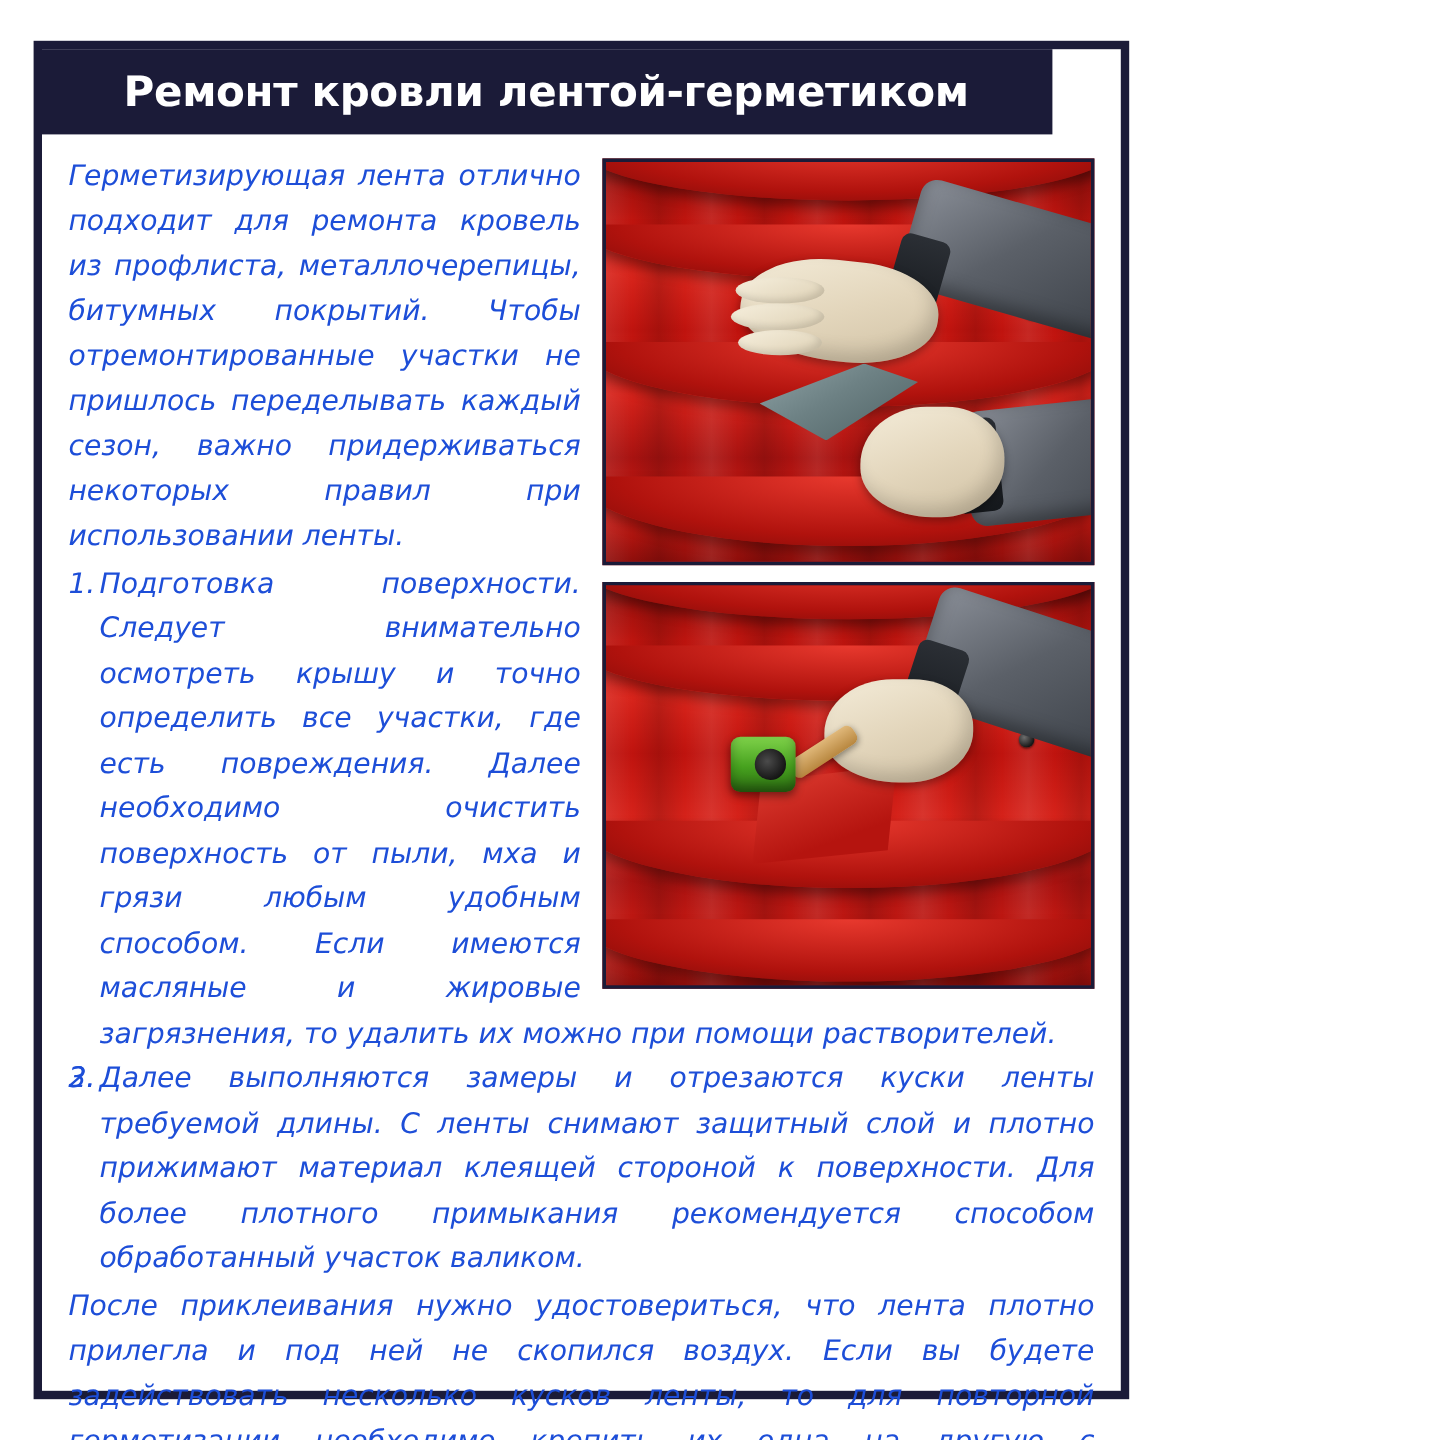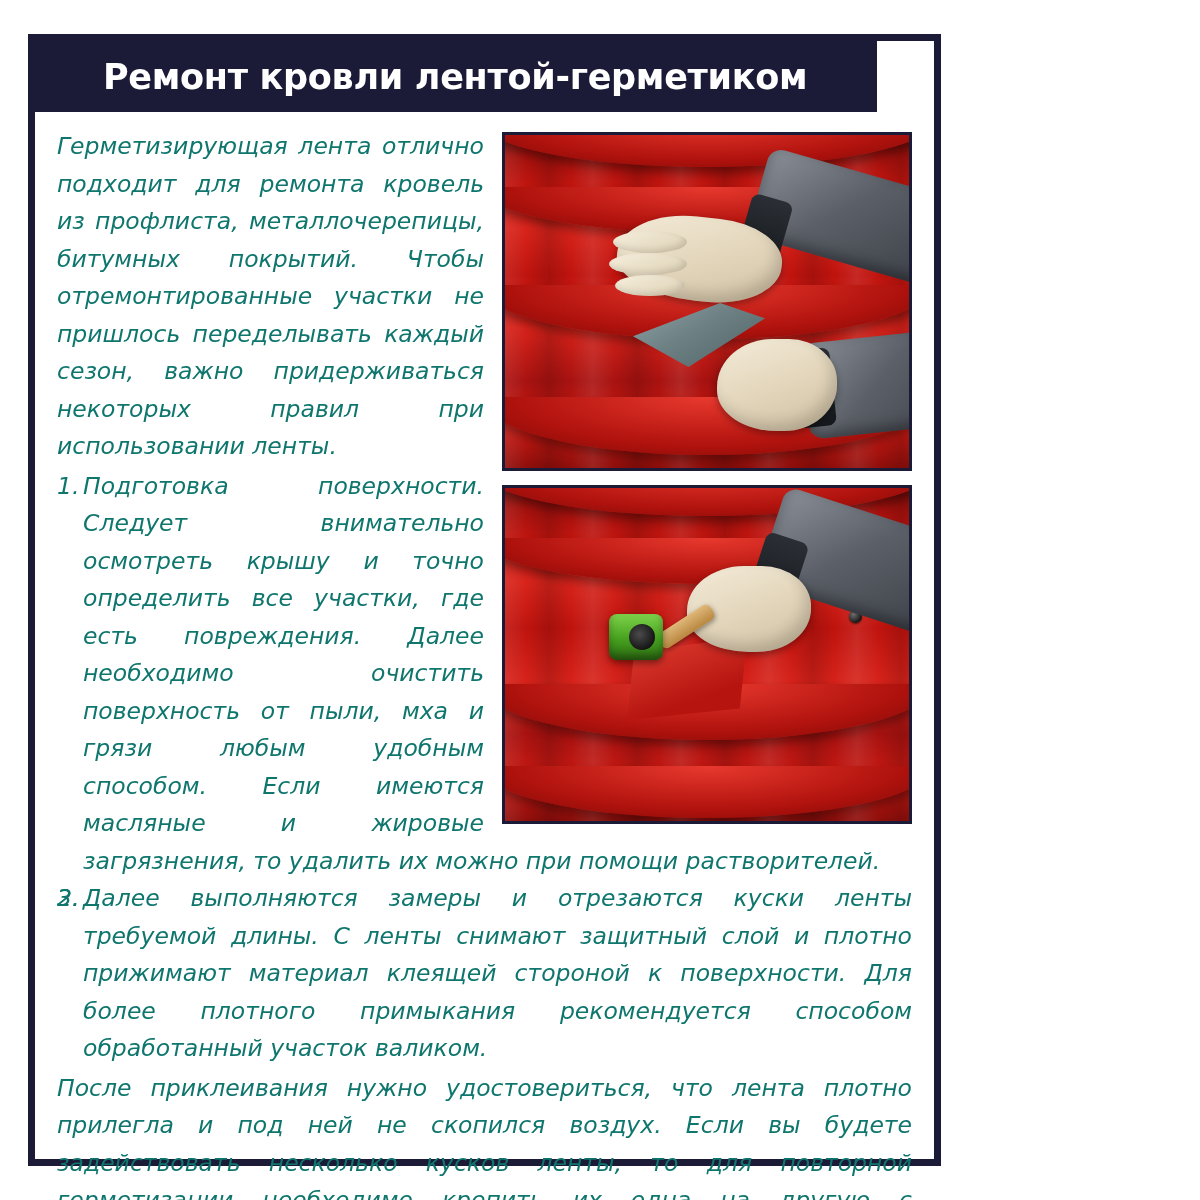--- a/index.html
+++ b/index.html
@@ -65,21 +65,21 @@
     bottom: 0;
     padding: 16px 22px 10px 22px;
     box-sizing: border-box;
   }
 
   .body-text {
     font-family: "DejaVu Sans", sans-serif;
     font-style: italic;
     font-size: 23.5px;
     line-height: 37.5px;
-    color: #0f766e;
+    color: #1d4ed8;
     text-align: justify;
   }
 
   
   .intro {
     margin: 0 0 2px 0;
   }
 
   
   .img-stack {

